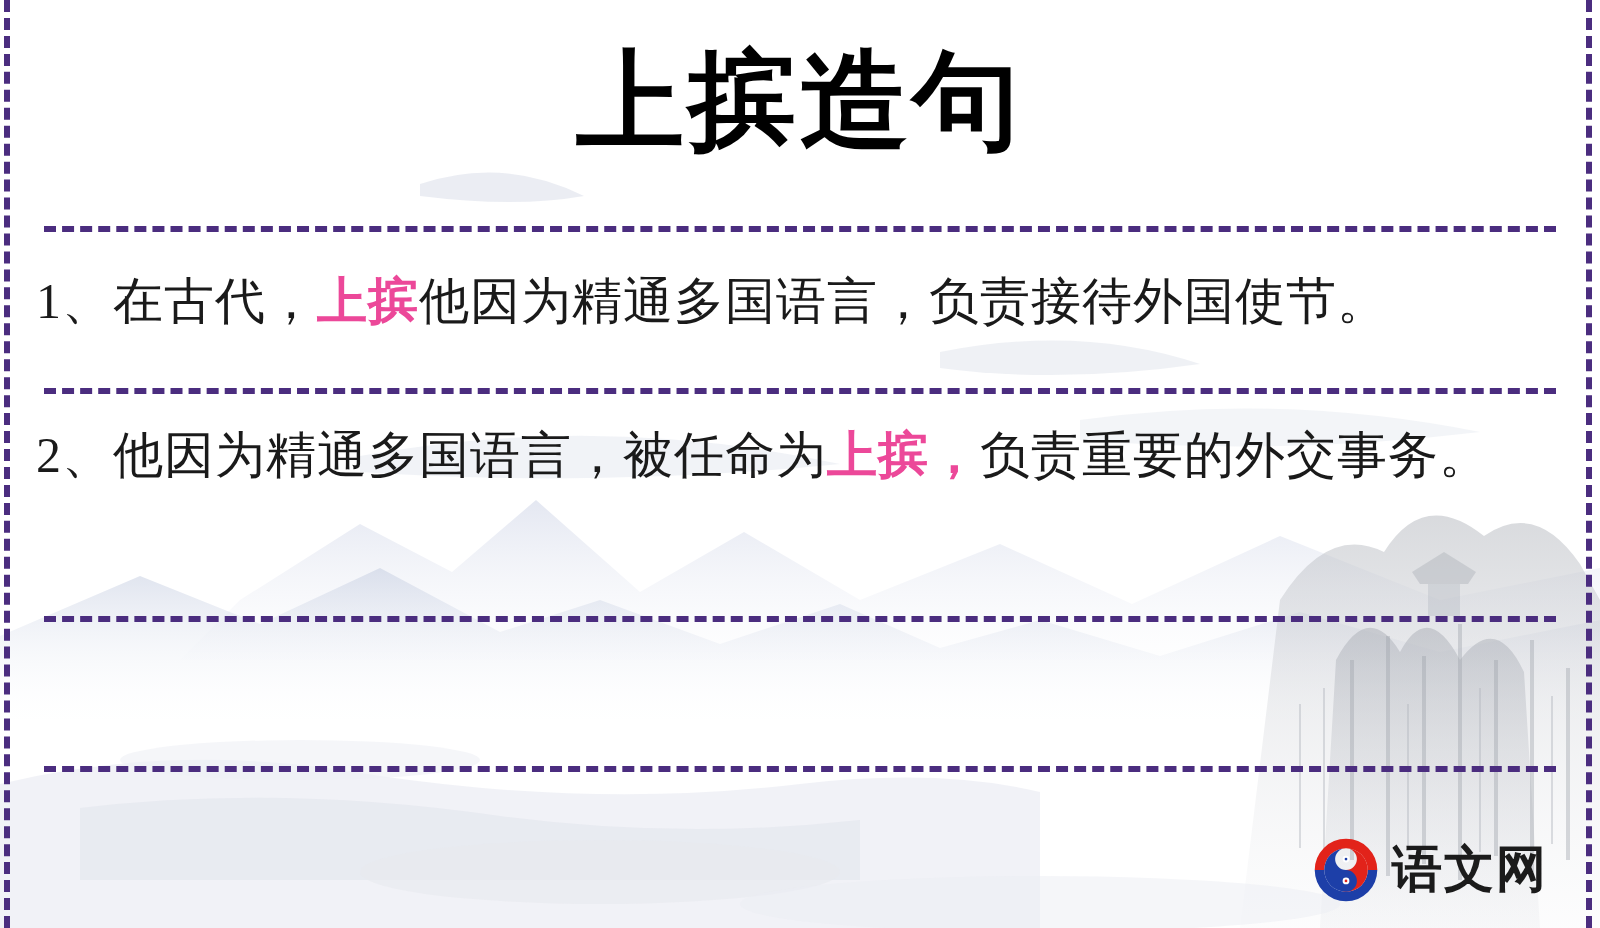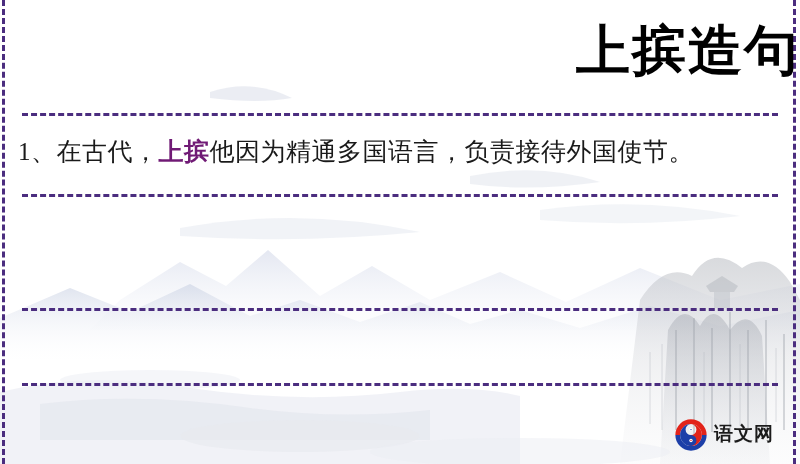--- a/index.html
+++ b/index.html
@@ -50,21 +50,21 @@
   .sep-2 { top: 194px; }
   .sep-3 { top: 308px; }
   .sep-4 { top: 383px; }
 
   
   .title {
     position: absolute;
     top: 18px;
     left: 0;
     right: 0;
-    text-align: right;
+    text-align: center;
     font-size: 54px;
     line-height: 66px;
     font-weight: 700;
     color: #000000;
     letter-spacing: 2px;
     z-index: 4;
     white-space: nowrap;
   }
 
   
@@ -80,38 +80,38 @@
     line-height: 42px;
     color: #1a1a1a;
     letter-spacing: 0.5px;
     box-sizing: border-box;
   }
   .s1 { height: 81px;  padding-top: 18px; }
   .s2 { height: 114px; padding-top: 14px; }
   .s3 { height: 75px;  padding-top: 18px; }
 
   .hl {
-    color: #701a75;
+    color: #ec4899;
     font-weight: 700;
   }
 
   
   .logo {
     position: absolute;
     right: 26px;
     bottom: 12px;
     display: flex;
     align-items: center;
     gap: 6px;
     z-index: 5;
   }
   .logo-mark { width: 34px; height: 34px; display: block; }
   .logo-text {
-    font-family: Liberation Mono, monospace;
-    font-size: 19px;
+    font-family: Liberation Sans, sans-serif;
+    font-size: 25px;
     font-weight: 700;
     color: #1b1b1b;
     letter-spacing: 1px;
     line-height: 1;
   }
 </style>
 </head>
 <body>
 
 <div id="page">
@@ -186,20 +186,23 @@
   <div class="sep sep-2"></div>
   <div class="sep sep-3"></div>
   <div class="sep sep-4"></div>
 
   <div class="sentences">
 
     <div class="sentence s1">
       <span>1、</span><span>在古代，</span><span class="hl">上摈</span><span>他因为精通多国语言，负责接待外国使节。</span>
     </div>
 
+    <div class="sentence s2">
+      <span>2、</span><span>他因为精通多国语言，被任命为</span><span class="hl">上摈，</span><span>负责重要的外交事务。</span>
+    </div>
 
 
   </div>
 
   <div class="logo">
     <svg class="logo-mark" viewBox="0 0 100 100" aria-hidden="true">
 
       <path d="M50 4 A46 46 0 0 0 4 50 L18 50 A32 32 0 0 1 50 18 Z" fill="#e2231a"></path>
       <path d="M50 4 A46 46 0 0 1 96 50 L82 50 A32 32 0 0 0 50 18 Z" fill="#e2231a"></path>
       <path d="M4 50 A46 46 0 0 0 50 96 L50 82 A32 32 0 0 1 18 50 Z" fill="#1d3fa8"></path>

